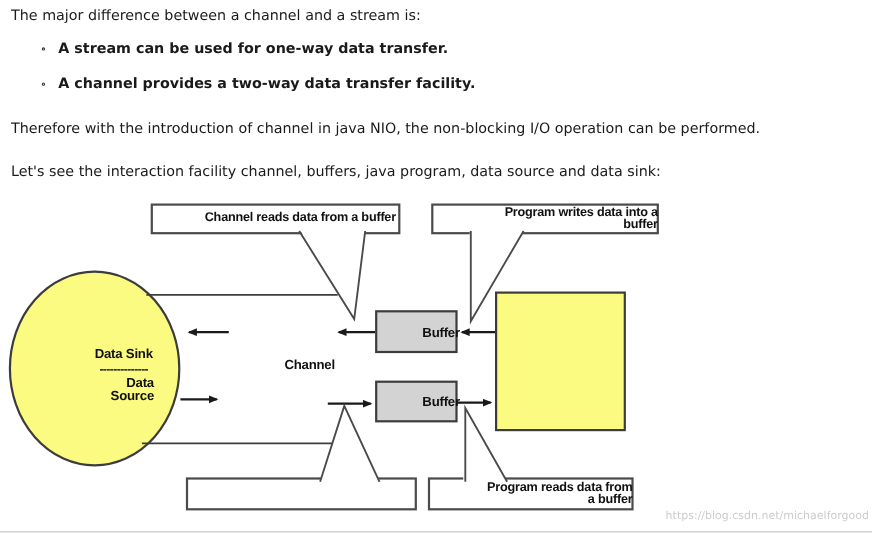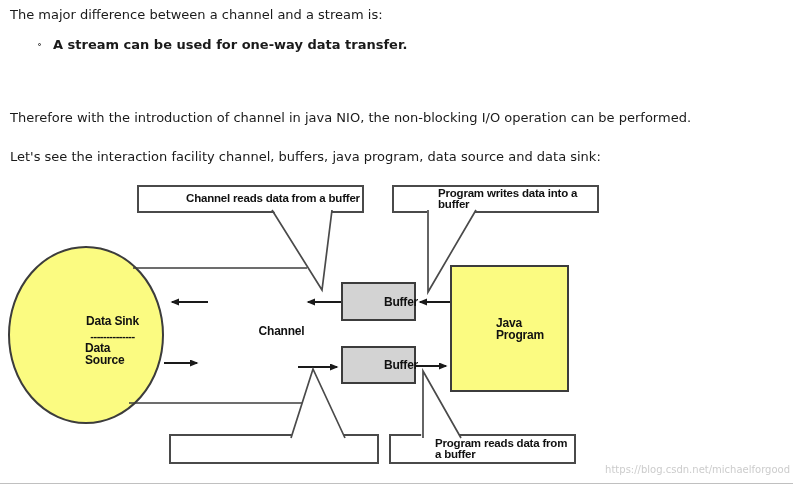--- a/index.html
+++ b/index.html
@@ -10,40 +10,44 @@
   * { margin:0; padding:0; box-sizing:border-box; }
   html,body { width:793px; height:495px; background:#ffffff; overflow:hidden;
     font-family:"DejaVu Sans", sans-serif; color:var(--text); }
   .stage { position:relative; width:793px; height:495px; }
   .bodytext { position:absolute; left:10px; font-size:13px; line-height:17px; color:var(--text); }
   .bullet-line { position:absolute; left:38px; display:flex; align-items:center; font-size:13px;font-weight:bold; }
   .dot { width:3px; height:3px; border:1px solid #333; border-radius:50%; margin-right:12px; flex:0 0 auto; }
   svg.diagram { position:absolute; left:0; top:0; z-index:1; }
   .lbl { position:absolute; z-index:2; display:flex; align-items:center; justify-content:center;
     font-family:"Liberation Sans", sans-serif; font-weight:bold; color:#111;
-    font-size:12px; line-height:1; letter-spacing:-0.2px; text-align:left;padding-left:45px; }
+    font-size:12px; line-height:1; letter-spacing:-0.2px; text-align:right;padding-left:45px; }
   .callout-lbl { font-size:11.5px; }
   .watermark { position:absolute; right:3px; top:464px; z-index:2; font-size:10px;
     color:var(--watermark-color); font-family:"DejaVu Sans", sans-serif; }
   .bottom-rule { position:absolute; left:0; top:483px; width:793px; height:1px;
     background:var(--rule); z-index:2; }
   .dashes { font-size:11px; letter-spacing:-0.5px; }
 </style>
 </head>
 <body>
 
 <div class="stage">
 
   <div class="bodytext" style="top:6px">The major difference between a channel and a stream is:</div>
 
   <div class="bullet-line" style="top:37px">
     <span class="dot"></span>
     <span><span>A stream can be used for </span><b>one-way</b><span> data transfer.</span></span>
   </div>
 
+  <div class="bullet-line" style="top:69px">
+    <span class="dot"></span>
+    <span><span>A channel provides a </span><b>two-way</b><span> data transfer facility.</span></span>
+  </div>
 
   <div class="bodytext" style="top:109px">Therefore with the introduction of channel in java NIO, the non-blocking I/O operation can be performed.</div>
   <div class="bodytext" style="top:148px">Let's see the interaction facility channel, buffers, java program, data source and data sink:</div>
 
   <svg class="diagram" width="793" height="495" viewBox="0 0 793 495">
     <defs>
       <marker id="ah" markerWidth="9" markerHeight="8" refX="7" refY="3.5" orient="auto" markerUnits="userSpaceOnUse">
         <path d="M0,0 L8.5,3.5 L0,7 Z" style="fill:var(--arrow)"></path>
       </marker>
     </defs>
@@ -89,18 +93,17 @@
 
   <div class="lbl" style="left:40px;top:313px;width:100px;height:16px">Data Sink</div>
   <div class="lbl dashes" style="left:40px;top:330px;width:100px;height:13px">--------------</div>
   <div class="lbl" style="left:40px;top:346px;width:100px;height:16px">Data Source</div>
 
   <div class="lbl" style="left:219px;top:323px;width:80px;height:16px">Channel</div>
 
   <div class="lbl" style="left:342px;top:283px;width:73px;height:37px">Buffer</div>
   <div class="lbl" style="left:342px;top:347px;width:73px;height:36px">Buffer</div>
 
-  <div class="lbl" style="left:451px;top:266px;width:117px;height:125px">Java Program</div>
 
   <div class="watermark">https://blog.csdn.net/michaelforgood</div>
   <div class="bottom-rule"></div>
 
 </div>
 
 </body></html>

